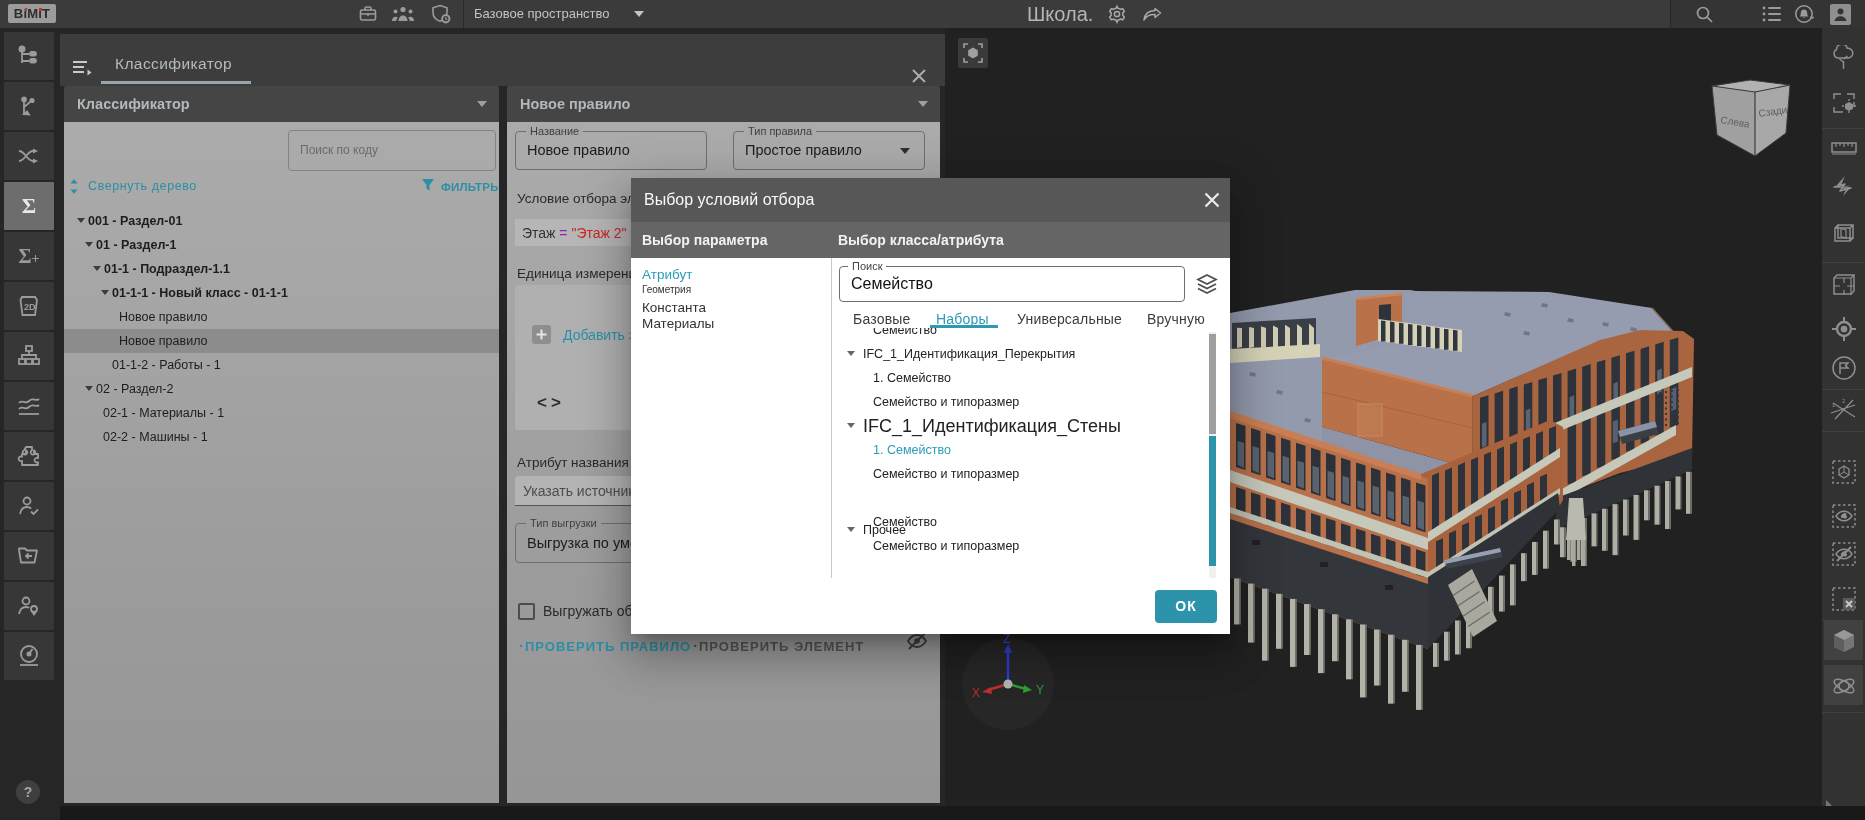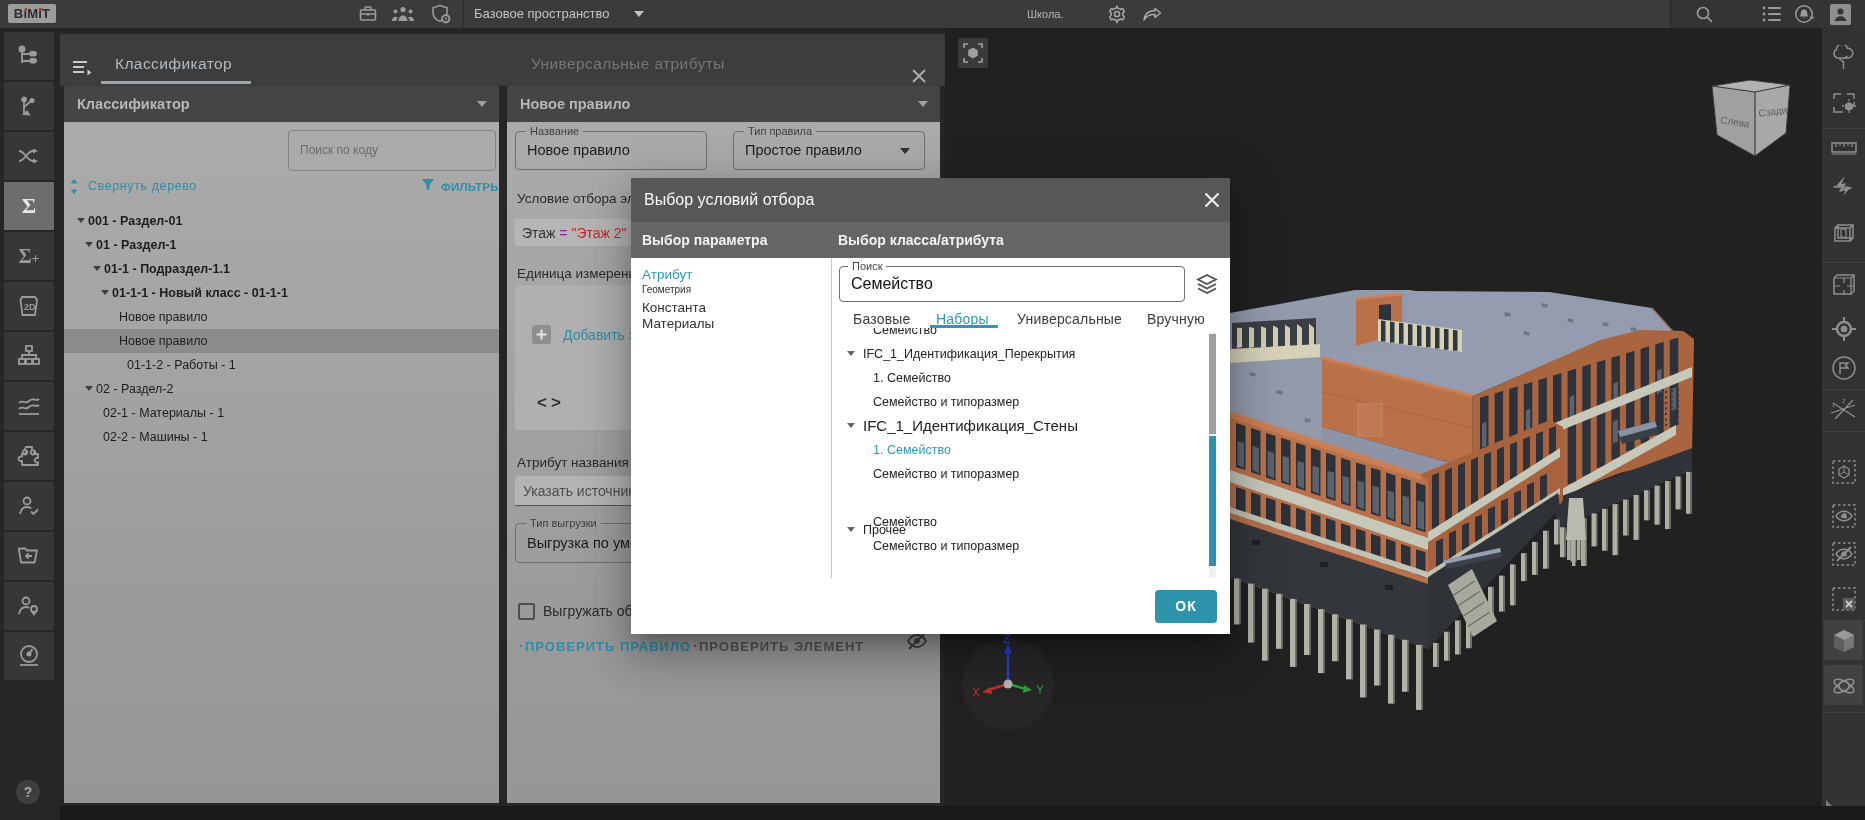--- a/index.html
+++ b/index.html
@@ -62,21 +62,21 @@
   </svg>
   <svg class="abs" style="left:430px;top:3px" width="22" height="22" viewBox="0 0 22 22" fill="none" stroke="#9b9b9b" stroke-width="1.6">
     <path d="M10 2.5l7 2.3v4.4c0 4.2-2.9 7.6-7 9-4.1-1.4-7-4.8-7-9V4.8z"></path>
     <circle cx="15.8" cy="15.8" r="3.8" fill="#3b3b3b"></circle>
     <circle cx="15.8" cy="15.8" r="3.4" stroke-width="1.3"></circle>
     <path d="M15.8 14v1.9l1.3.9" stroke-width="1.2"></path>
   </svg>
   <div class="abs" style="left:463px;top:0;width:1px;height:28px;background:#2a2a2a"></div>
   <div class="tbtxt abs" style="left:474px;top:0">Базовое пространство</div>
   <div class="caret abs" style="left:634px;top:11px;border-top-color:#c3c3c3"></div>
-  <div class="tbtxt abs" style="left:1027px;top:0;font-size:11px;color:#b5b5b5">Школа.</div>
+  <div class="tbtxt abs" style="left:1027px;top:0;font-size:20px;color:#b5b5b5">Школа.</div>
   <svg class="abs" style="left:1107px;top:4px" width="20" height="20" viewBox="0 0 20 20" fill="none" stroke="#a8a8a8" stroke-width="1.5">
     <circle cx="10" cy="10" r="2.6"></circle>
     <path d="M10 2.2l1 2.1a6 6 0 012.5 1l2.2-.7 1.6 2.7-1.5 1.7a6 6 0 010 2.4l1.5 1.7-1.6 2.7-2.2-.7a6 6 0 01-2.5 1l-1 2.1-1-2.1a6 6 0 01-2.5-1l-2.2.7-1.6-2.7 1.5-1.7a6 6 0 010-2.4L2.7 7.3l1.6-2.7 2.2.7a6 6 0 012.5-1z"></path>
   </svg>
   <svg class="abs" style="left:1142px;top:5px" width="22" height="18" viewBox="0 0 22 18" fill="none" stroke="#a8a8a8" stroke-width="1.5">
     <path d="M13 3.5l5.5 4.5-5.5 4.5v-3C7 9.2 4 11.5 2 15c.5-5.5 4.5-9.3 11-9.6z" stroke-linejoin="round"></path>
   </svg>
   <svg class="abs" style="left:1694px;top:4px" width="21" height="21" viewBox="0 0 21 21" fill="none" stroke="#9b9b9b" stroke-width="1.7">
     <circle cx="9" cy="9" r="5.5"></circle>
         <path d="M13.2 13.2L18 18"></path>
@@ -193,21 +193,20 @@
     </div>
 
 <div id="tabsarea" class="abs">
   <div id="tabstrip" class="abs">
     <svg class="abs" style="left:10px;top:22px" width="24" height="24" viewBox="0 0 24 24" fill="none" stroke="#c9c9c9" stroke-width="2">
       <path d="M3 6h14M3 11h11M3 16h11"></path>
           <path d="M17.5 13.5l4 3-4 3z" fill="#c9c9c9" stroke="none"></path>
     </svg>
     <div class="tab" style="left:55px;color:#b3bbc0">Классификатор</div>
     <div class="abs" style="left:41px;top:47px;width:150px;height:2.5px;background:#9aa5ab"></div>
-    <div class="tab" style="left:471px;">Универсальные атрибуты</div>
     <svg class="abs" style="left:849px;top:32px" width="20" height="20" viewBox="0 0 20 20" stroke="#ababab" stroke-width="2">
           <path d="M4 4l12 12M16 4L4 16"></path>
         </svg>
   </div>
   <div class="abs" style="left:0;top:770px;width:885px;height:22px;background:#262626"></div>
 </div>
 
 <div class="panel abs" id="clsPanel" style="left:64px;top:86px;width:435px;height:717px;">
   <div class="pbody"></div>
   <div class="phead">
@@ -249,21 +248,21 @@
             <span class="tarr" style="left:37px;"></span>
             <span style="position:absolute;left:48px;font-weight:bold;">01-1-1 - Новый класс - 01-1-1</span>
           </div>
           <div class="treerow" style="top:183px;">
             <span style="position:absolute;left:55px;">Новое правило</span>
           </div>
           <div class="treerow" style="top:207px;">
             <span style="position:absolute;left:55px;">Новое правило</span>
           </div>
           <div class="treerow" style="top:231px;">
-            <span style="position:absolute;left:48px;margin-left:15px;">01-1-2 - Работы - 1</span>
+            <span style="position:absolute;left:48px;">01-1-2 - Работы - 1</span>
           </div>
           <div class="treerow" style="top:255px;">
             <span class="tarr" style="left:21px;"></span>
             <span style="position:absolute;left:32px;">02 - Раздел-2</span>
           </div>
           <div class="treerow" style="top:279px;">
             <span style="position:absolute;left:39px;">02-1 - Материалы - 1</span>
           </div>
           <div class="treerow" style="top:303px;text-align:right;">
             <span style="position:absolute;left:39px;">02-2 - Машины - 1</span>
@@ -751,21 +750,21 @@
             <span style="position:absolute;left:24px;top:0;line-height:24px;font-size:12.5px;color:#222;">IFC_1_Идентификация_Перекрытия</span>
           </div>
           <div style="position:absolute;top:38px;left:0;height:24px;width:100%;">
             <span style="position:absolute;left:34px;top:0;line-height:24px;font-size:12.5px;color:#222;">1. Семейство</span>
           </div>
           <div style="position:absolute;top:62px;left:0;height:24px;width:100%;">
             <span style="position:absolute;left:34px;top:0;line-height:24px;font-size:12.5px;color:#222;">Семейство и типоразмер</span>
           </div>
           <div style="position:absolute;top:86px;left:0;height:24px;width:100%;">
             <span style="position:absolute;left:8px;top:9px;width:0;height:0;border-left:4.5px solid transparent;border-right:4.5px solid transparent;border-top:5.5px solid #666;"></span>
-            <span style="position:absolute;left:24px;top:0;line-height:24px;font-size:15px;color:#222;">IFC_1_Идентификация_Стены</span>
+            <span style="position:absolute;left:24px;top:0;line-height:24px;font-size:18px;color:#222;">IFC_1_Идентификация_Стены</span>
           </div>
           <div style="position:absolute;top:110px;left:0;height:24px;width:100%;">
             <span style="position:absolute;left:34px;top:0;line-height:24px;font-size:12.5px;color:#2b9bb5;">1. Семейство</span>
           </div>
           <div style="position:absolute;top:134px;left:0;height:24px;width:100%;">
             <span style="position:absolute;left:34px;top:0;line-height:24px;font-size:12.5px;color:#222;">Семейство и типоразмер</span>
           </div>
           <div style="position:absolute;top:146px;left:0;height:24px;width:100%;margin-top:44px;">
             <span style="position:absolute;left:8px;top:9px;width:0;height:0;border-left:4.5px solid transparent;border-right:4.5px solid transparent;border-top:5.5px solid #666;"></span>
             <span style="position:absolute;left:24px;top:0;line-height:24px;font-size:12.5px;color:#222;">Прочее</span>

